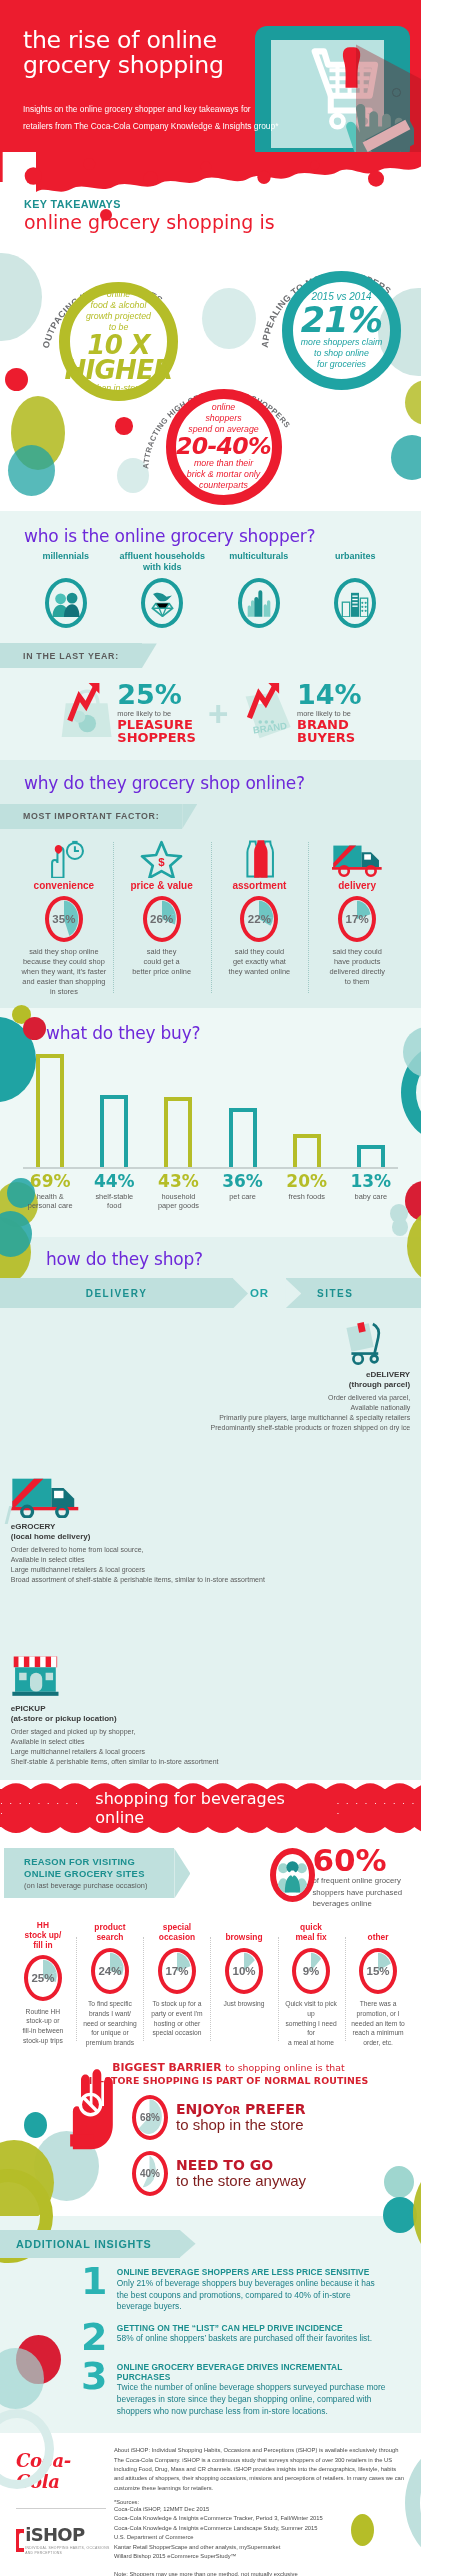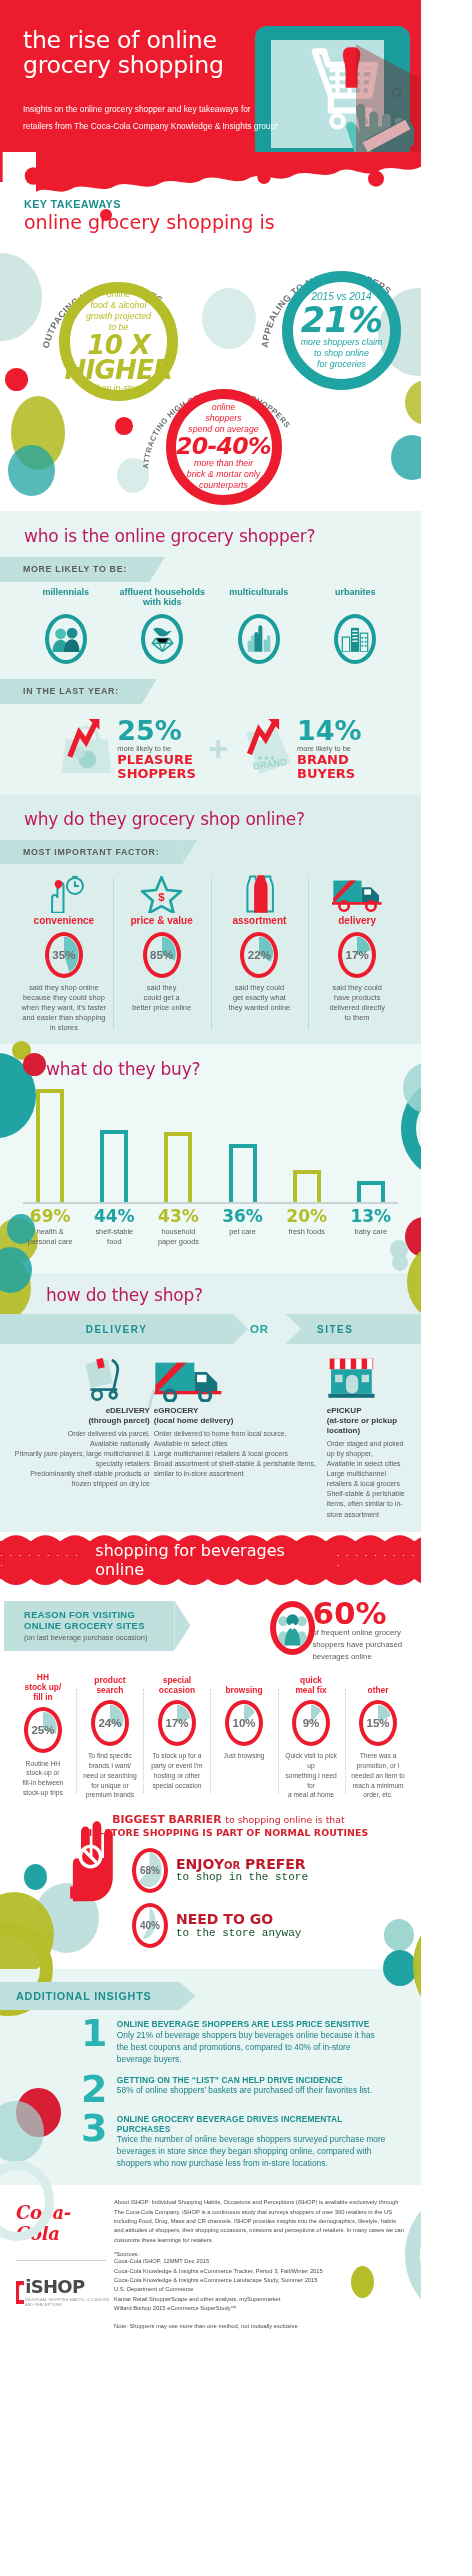--- a/index.html
+++ b/index.html
@@ -26,21 +26,21 @@
   .tablet-btn { position:absolute; right:9.4px; top:62px; width:8.8px; height:8.8px;
     border:1.3px solid #137b7b; border-radius:50%; }
   .cart { position:absolute; left:34px; top:20px; }
   .hand { position:absolute; right:-4px; bottom:-2.7px; }
 
   
   .blob-divider { position:relative; height:40px; margin-top:-39px; z-index:5; }
 
   
   .sec { position:relative; }
-  .sec-title { color:#be185d; font-size:17px; font-weight:400;
+  .sec-title { color:#6d28d9; font-size:17px; font-weight:400;
     font-family:"DejaVu Sans", sans-serif; letter-spacing:-0.2px; }
   .ribbon { display:inline-block; position:relative; background:#bfe0dd;
     color:#5b5b5b; font-size:8.8px; font-weight:bold; letter-spacing:0.7px;
     padding:7.4px 23px 7.4px 47px; margin-left:-24px; }
   .ribbon:after { content:""; position:absolute; right:-15px; top:0; bottom:0;
     width:15px; background:#bfe0dd;
     clip-path:polygon(0 0, 100% 0, 0 100%); }
   .ribbon-sub { display:block; font-weight:normal; letter-spacing:0; font-size:7.4px;
     color:#5b5b5b; margin-top:1.3px; }
 
@@ -122,21 +122,21 @@
     letter-spacing:1.5px; position:relative; }
   .dp-left:after { content:""; position:absolute; right:-15px; top:0; bottom:0;
     width:15px; background:#bfe0dd; clip-path:polygon(0 0,0 100%,100% 50%); z-index:2; }
   .dp-mid { flex:0 0 53px; display:flex; align-items:center; justify-content:center;
     color:#1fa3a3; font-size:11.5px; font-weight:bold; letter-spacing:1px; }
   .dp-right { flex:1; background:#bfe0dd; display:flex; align-items:center;
     padding-left:31px; color:#1b8f8f; font-size:10px; font-weight:bold;
     letter-spacing:1.5px; position:relative; }
   .dp-right:before { content:""; position:absolute; left:-0.7px; top:0; bottom:0;
     width:16px; background:#e3f2f0; clip-path:polygon(0 0,100% 50%,0 100%); }
-  .modes { display:flex; padding:10.8px 10.8px 2.7px 10.8px; gap:4px; }
+  .modes { display:flex; padding:10.8px 10.8px 2.7px 10.8px; gap:13px;flex-direction:column; }
   .mode { flex:1; position:relative; }
   .mode.right-al { text-align:right; }
   .mode-icon { height:47px; display:flex; align-items:flex-end; }
   .mode-title { font-size:8px; font-weight:bold; color:#3a3a3a; line-height:1.25;
     margin-top:4px; }
   .mode-desc { font-size:7px; color:#5b5b5b; line-height:1.45; margin-top:2.7px; }
   .mode-div { position:absolute; left:-4px; top:35px; width:2.7px; height:17.5px;
     background:#bfe0dd; transform:skewX(-14deg); }
 
   
@@ -177,22 +177,22 @@
     font-family:"DejaVu Sans", sans-serif; margin-top:0.7px; }
   .barrier-rows { padding:9.4px 0 0 132px; }
   .brow { display:flex; align-items:center; gap:8px; margin-bottom:10.8px; }
   .brow-donut { width:36px; height:45px; border:4.7px solid #ec1c2e; border-radius:50%;
     position:relative; flex:0 0 36px; }
   .brow-pct { position:absolute; inset:0; display:flex; align-items:center;
     justify-content:center; color:#6d6e71; font-size:10px; font-weight:bold; }
   .brow-t1 { color:#c0192b; font-size:14px; font-weight:bold; line-height:1.05;
     font-family:"DejaVu Sans", sans-serif; }
   .brow-t1 span { font-size:10px; }
-  .brow-t2 { color:#14532d; font-size:11px; line-height:1.1;
-    font-family:Liberation Mono, monospace; }
+  .brow-t2 { color:#7f1d1d; font-size:15px; line-height:1.1;
+    font-family:Liberation Sans, sans-serif; }
 
   
   .ai { background:#e9f5f3; padding:13.5px 0 15px 0; position:relative; }
   .ai-ribbon { display:inline-block; background:#bfe0dd; color:#1b8f8f; font-size:10.8px;
     font-weight:bold; letter-spacing:0.8px; padding:8px 28px 8px 24px;
     margin-left:-8px; position:relative; }
   .ai-ribbon:after { content:""; position:absolute; right:-16px; top:0; bottom:0;
     width:16px; background:#bfe0dd; clip-path:polygon(0 0,0 100%,100% 50%); }
   .ai-item { display:flex; gap:9.4px; padding:9.4px 34px 0 81px; position:relative;
     z-index:2; }
@@ -330,23 +330,20 @@
         <div class="cw-small red-tx">more than their<br>brick &amp; mortar only<br>counterparts</div>
       </div>
     </div>
   </div>
 
   
   <div class="shopper sec">
     <div style="padding-left:24px;">
       <div class="sec-title">who is the online grocery shopper?</div>
     </div>
-    <div style="margin-top:10.8px;">
-      <span class="ribbon">MORE LIKELY TO BE:</span>
-    </div>
 
     <div class="persona-row">
       <div class="persona">
         <div class="persona-name">millennials</div>
         <div class="persona-badge">
           <svg width="30" height="27" viewBox="0 0 44 40">
               <circle cx="14" cy="13" r="8" fill="#4cc0b8"></circle>
               <circle cx="31" cy="12" r="8" fill="#1b8f8f"></circle>
               <path d="M2 40 c0 -12 6 -18 12 -18 c6 0 12 6 12 18 z" fill="#2aa39c"></path>
               <path d="M19 40 c0 -13 6 -19 12 -19 c6 0 11 6 11 19 z" fill="#14727a"></path>
@@ -479,21 +476,21 @@
           <path d="M32 3 L40 22 L61 24 L45 38 L50 56 L32 46 L14 56 L19 38 L3 24 L24 22 Z" fill="none" stroke="#1fa3a3" stroke-width="4" stroke-linejoin="round"></path>
           <text x="32" y="38" font-size="17" font-weight="bold" fill="#ec1c2e" text-anchor="middle" font-family="Liberation Sans, sans-serif">$</text>
         </svg>
         <div class="factor-name">price &amp; value</div>
         <div class="donut">
           <svg width="38" height="46" viewBox="0 0 56 68" style="position:absolute;inset:0;">
             <path d="M28 34 L28 7 A 21 27 0 0 1 48 26 Z" fill="#6ec6c3"></path>
             <path d="M28 34 L48 26 A 21 27 0 0 1 47 42 Z" fill="#6ec6c3"></path>
           </svg>
           <div class="donut-ring"></div>
-          <div class="donut-pct">85%</div>
+          <div class="donut-pct">26%</div>
         </div>
         <div class="factor-desc">said they<br>could get a<br>better price online</div>
       </div>
 
       <div class="factor">
         <svg width="43" height="38" viewBox="0 0 64 56">
           <path d="M18 2 h8 c0 8 4 8 4 16 v36 h-16 v-36 c0 -8 4 -8 4 -16 z" fill="none" stroke="#1fa3a3" stroke-width="3"></path>
           <path d="M40 2 h8 c0 8 4 8 4 16 v36 h-16 v-36 c0 -8 4 -8 4 -16 z" fill="none" stroke="#1fa3a3" stroke-width="3"></path>
           <path d="M29 0 h10 c0 8 5 9 5 18 v38 h-20 v-38 c0 -9 5 -10 5 -18 z" fill="#ec1c2e"></path>
         </svg>

